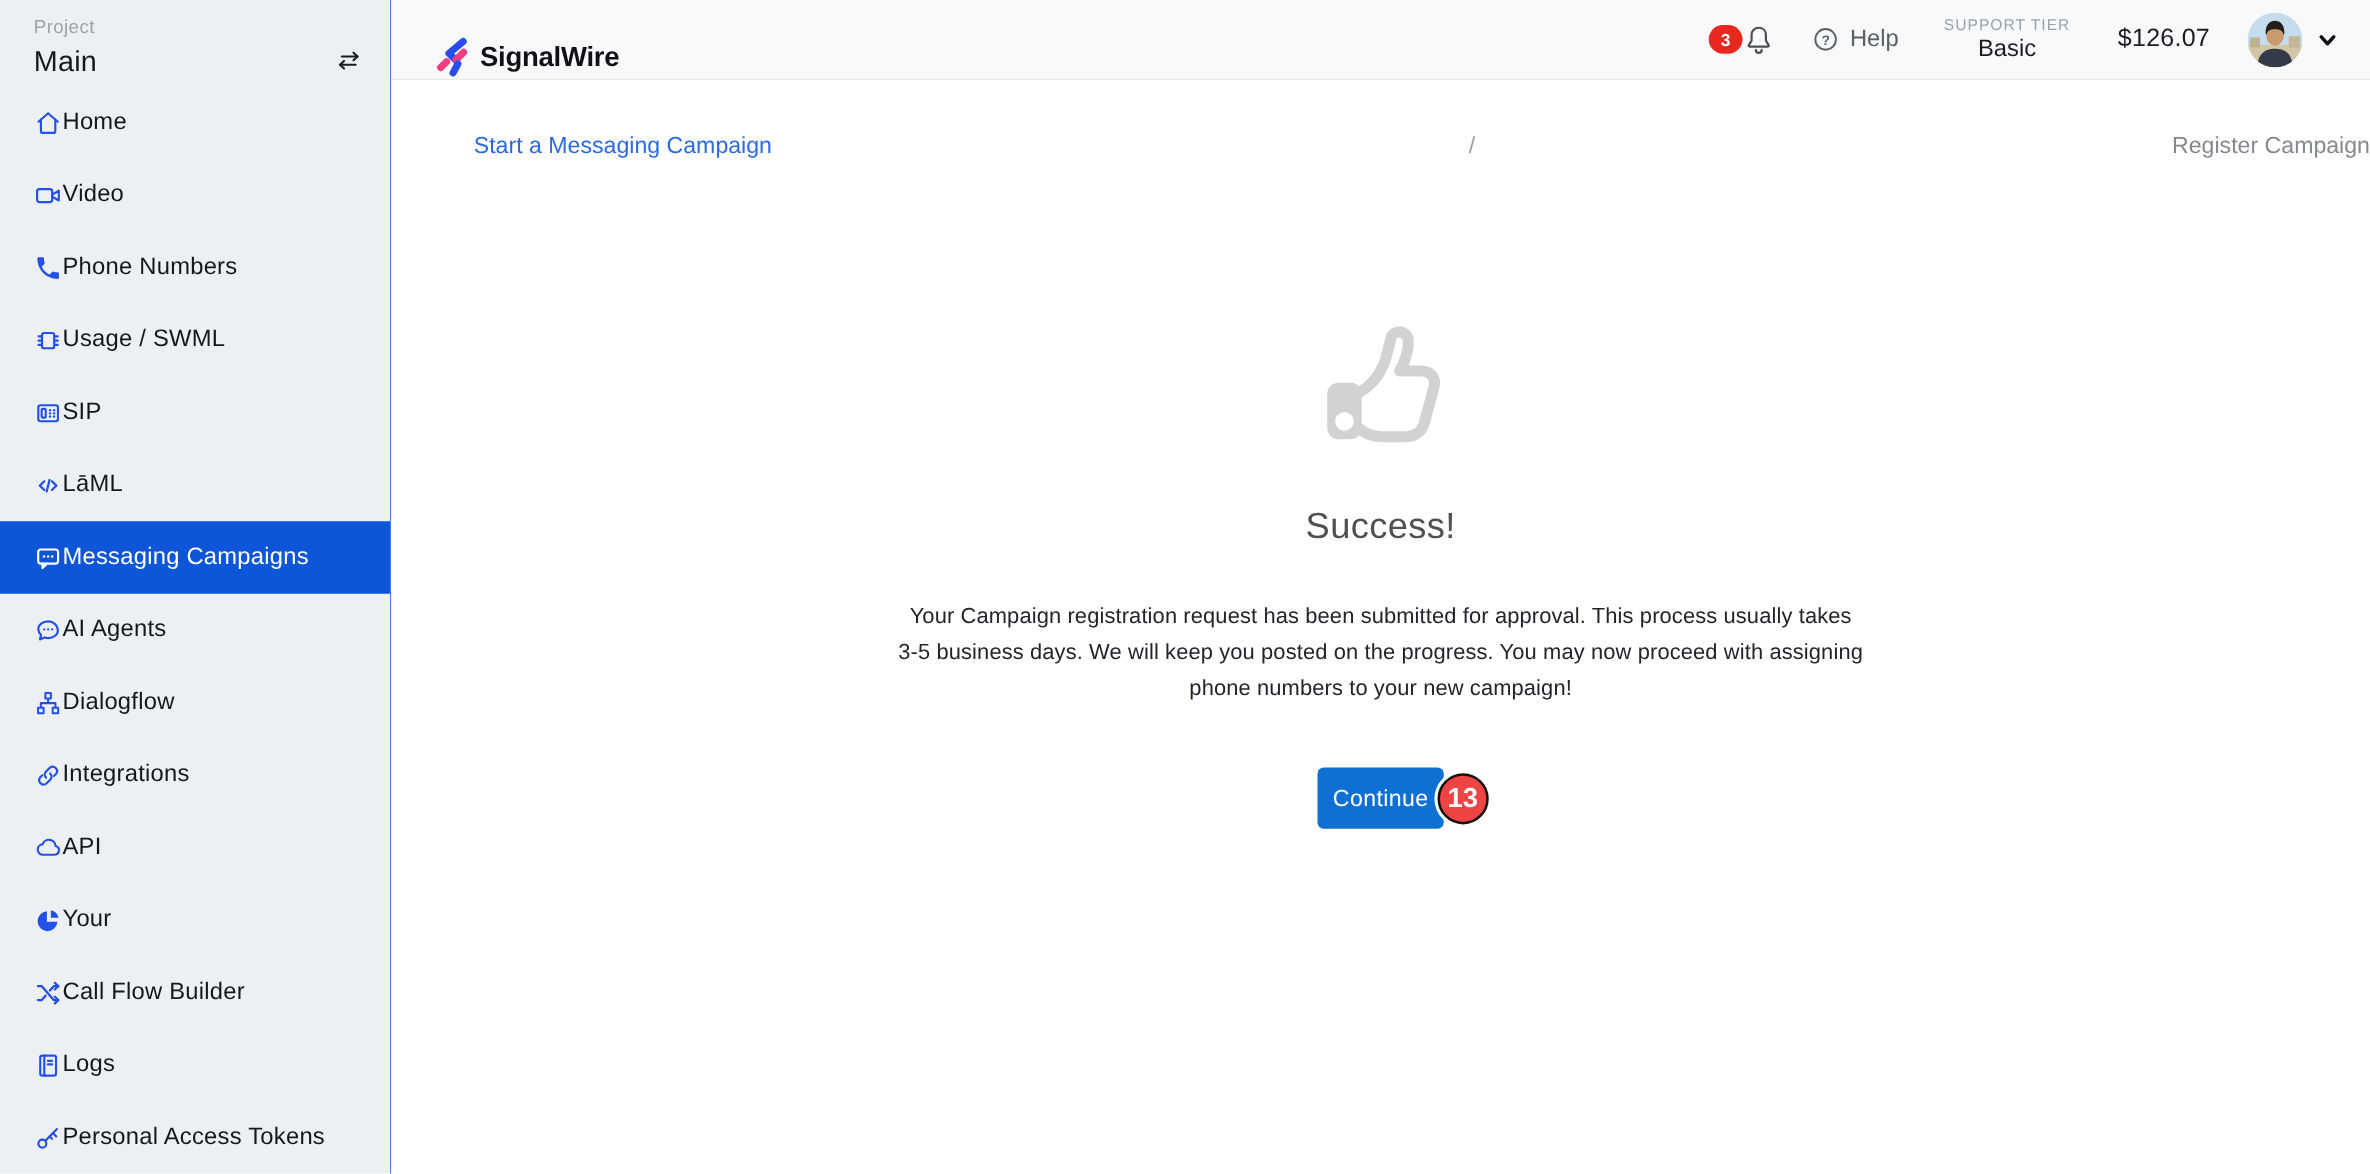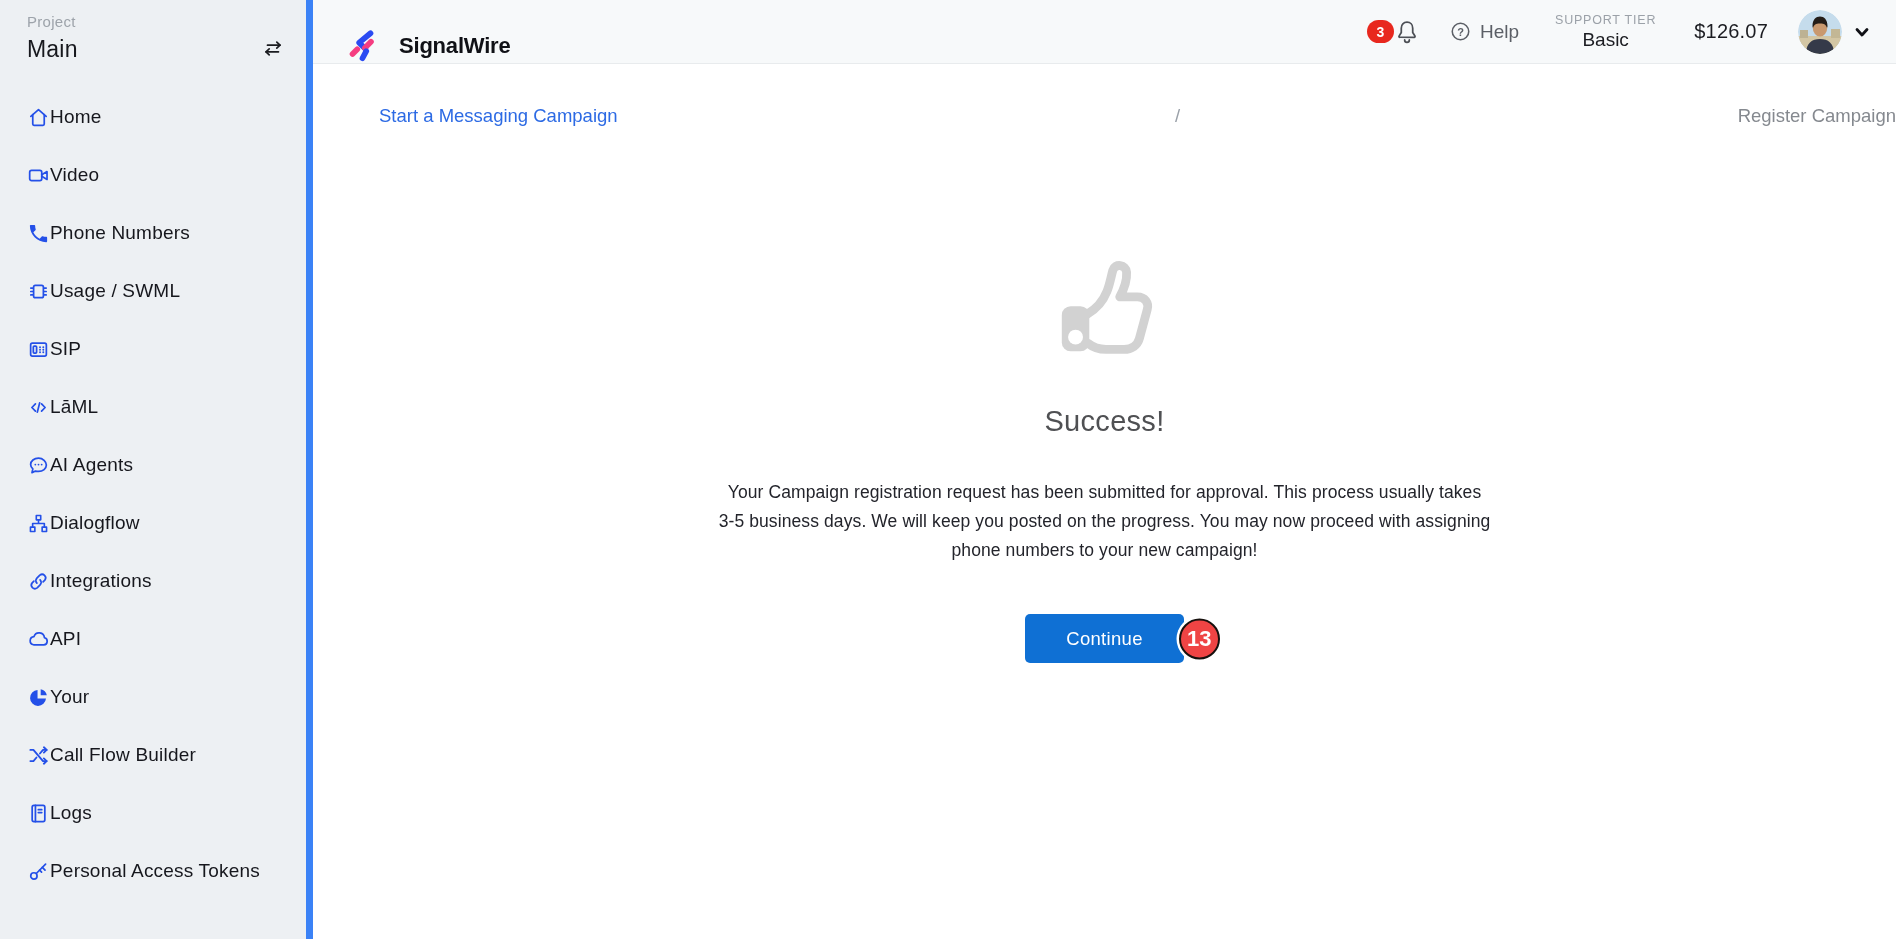--- a/index.html
+++ b/index.html
@@ -7,21 +7,21 @@
   body {
     font-family: "Liberation Sans", sans-serif;
     background:#ffffff;
     display:flex;
     color:#16171d;
   }
   
   .sidebar {
     width:313px; min-width:313px; height:939px;
     background:#edf0f3;
-    border-right:7px solid #3b82f6;
+    border-right:1px solid #3b82f6;
     display:flex; flex-direction:column;
   }
   .sidebar-header { position:relative; height:88px; padding:13px 16px 0 27px; }
   .project-label { font-size:15px; color:#9da3aa; letter-spacing:.3px; }
   .project-name  { font-size:23px; color:#17181d; margin-top:6px; letter-spacing:.2px; }
   .swap-btn {
     position:absolute; right:18px; top:36px; width:30px; height:26px;
     color:#1b1c20; cursor:pointer; display:flex; align-items:center; justify-content:center;
     background:none; border:none;
   }
@@ -40,21 +40,21 @@
   
   .right-col { flex:1; display:flex; flex-direction:column; min-width:0; }
 
   
   .header {
     height:64px; min-height:64px; background:#f7f9fa;
     border-bottom:1px solid #e8ebed;
     display:flex; align-items:center;
     padding:0 20px 0 32px;
   }
-  .logo { display:flex; align-items:center; gap:20px; cursor:pointer;margin-top:28px; }
+  .logo { display:flex; align-items:center; gap:5px; cursor:pointer;margin-top:28px; }
   .logo-mark { width:34px; height:34px; }
   .logo-text { font-size:22px; font-weight:700; color:#101116; letter-spacing:-.2px; }
   .header-right { margin-left:auto; display:flex; align-items:center; }
   .notif { display:flex; align-items:center; cursor:pointer; margin-right:28px; }
   .notif-badge {
     min-width:27px; height:23px; border-radius:12px; background:#e8281e;
     color:#fff; font-size:14px; font-weight:700;
     display:flex; align-items:center; justify-content:center;
     margin-right:1px; padding:0 7px; position:relative; z-index:2;
   }
@@ -76,21 +76,21 @@
   .crumb-current { color:#85898f; }
 
   .hero { text-align:center; }
   .thumb-wrap { margin-top:130px; display:flex; justify-content:center; }
   .success-title { margin-top:32px; font-size:29px; font-weight:400; color:#4f5053; letter-spacing:.3px; }
   .message { margin-top:40px; font-size:17.5px; line-height:29px; color:#23242b; letter-spacing:.1px; }
   .cta-row { margin-top:49px; display:flex; justify-content:center; }
   .cta-wrap { position:relative; display:inline-block; }
   .continue-btn {
     background:#0f70d4; color:#ffffff; border:none; border-radius:5px;
-    height:49px; padding:0 41px; font-size:18.5px; letter-spacing:.3px;
+    height:49px; padding:0 12px; font-size:18.5px; letter-spacing:.3px;
     font-family:"Liberation Sans", sans-serif; cursor:pointer;
   }
   .annotation-badge {
     position:absolute; left:calc(100% - 5px); top:50%; transform:translateY(-50%);
     width:41px; height:41px; border-radius:50%;
     background:#ef4444; border:2.5px solid #16100d;
     box-shadow:0 0 0 2.5px #ffffff;
     color:#ffffff; font-weight:700; font-size:22px;
     display:flex; align-items:center; justify-content:center;
   }
@@ -176,20 +176,34 @@
       <span class="nav-icon">
         <svg viewBox="0 0 24 24" fill="none" stroke="currentColor" stroke-width="1.8" stroke-linecap="round" stroke-linejoin="round">
           <path d="M8.8 8.3 L5.1 12 L8.8 15.7"></path>
             <path d="M15.2 8.3 L18.9 12 L15.2 15.7"></path>
             <path d="M13.2 7.2 L10.8 16.8"></path>
         </svg>
       </span>
       <span class="nav-label">LāML</span>
     </div>
 
+    <div class="nav-item selected">
+      <span class="nav-icon">
+        <svg viewBox="0 0 24 24" fill="none" stroke="currentColor" stroke-width="1.8" stroke-linecap="round" stroke-linejoin="round">
+          <rect x="3.7" y="4.8" width="16.6" height="11.8" rx="2.2"></rect>
+          <path d="M7.3 16.6 V20.3 L11 16.6"></path>
+          <g fill="currentColor" stroke="none">
+            <circle cx="8.6" cy="10.7" r="1"></circle>
+              <circle cx="12" cy="10.7" r="1"></circle>
+              <circle cx="15.4" cy="10.7" r="1"></circle>
+          </g>
+        </svg>
+      </span>
+      <span class="nav-label">Messaging Campaigns</span>
+    </div>
 
     <div class="nav-item">
       <span class="nav-icon">
         <svg viewBox="0 0 24 24" fill="none" stroke="currentColor" stroke-width="1.8" stroke-linecap="round" stroke-linejoin="round">
           <path d="M12 4.3 c-4.6 0-8.2 2.9-8.2 6.6 0 1.8.9 3.4 2.3 4.6 L5.2 19.4 l3.7-1.6 c1 .3 2 .4 3.1 .4 4.6 0 8.2-2.9 8.2-6.6 S16.6 4.3 12 4.3 Z"></path>
           <g fill="currentColor" stroke="none">
             <circle cx="8.7" cy="11" r=".95"></circle>
               <circle cx="12" cy="11" r=".95"></circle>
               <circle cx="15.3" cy="11" r=".95"></circle>
           </g>

